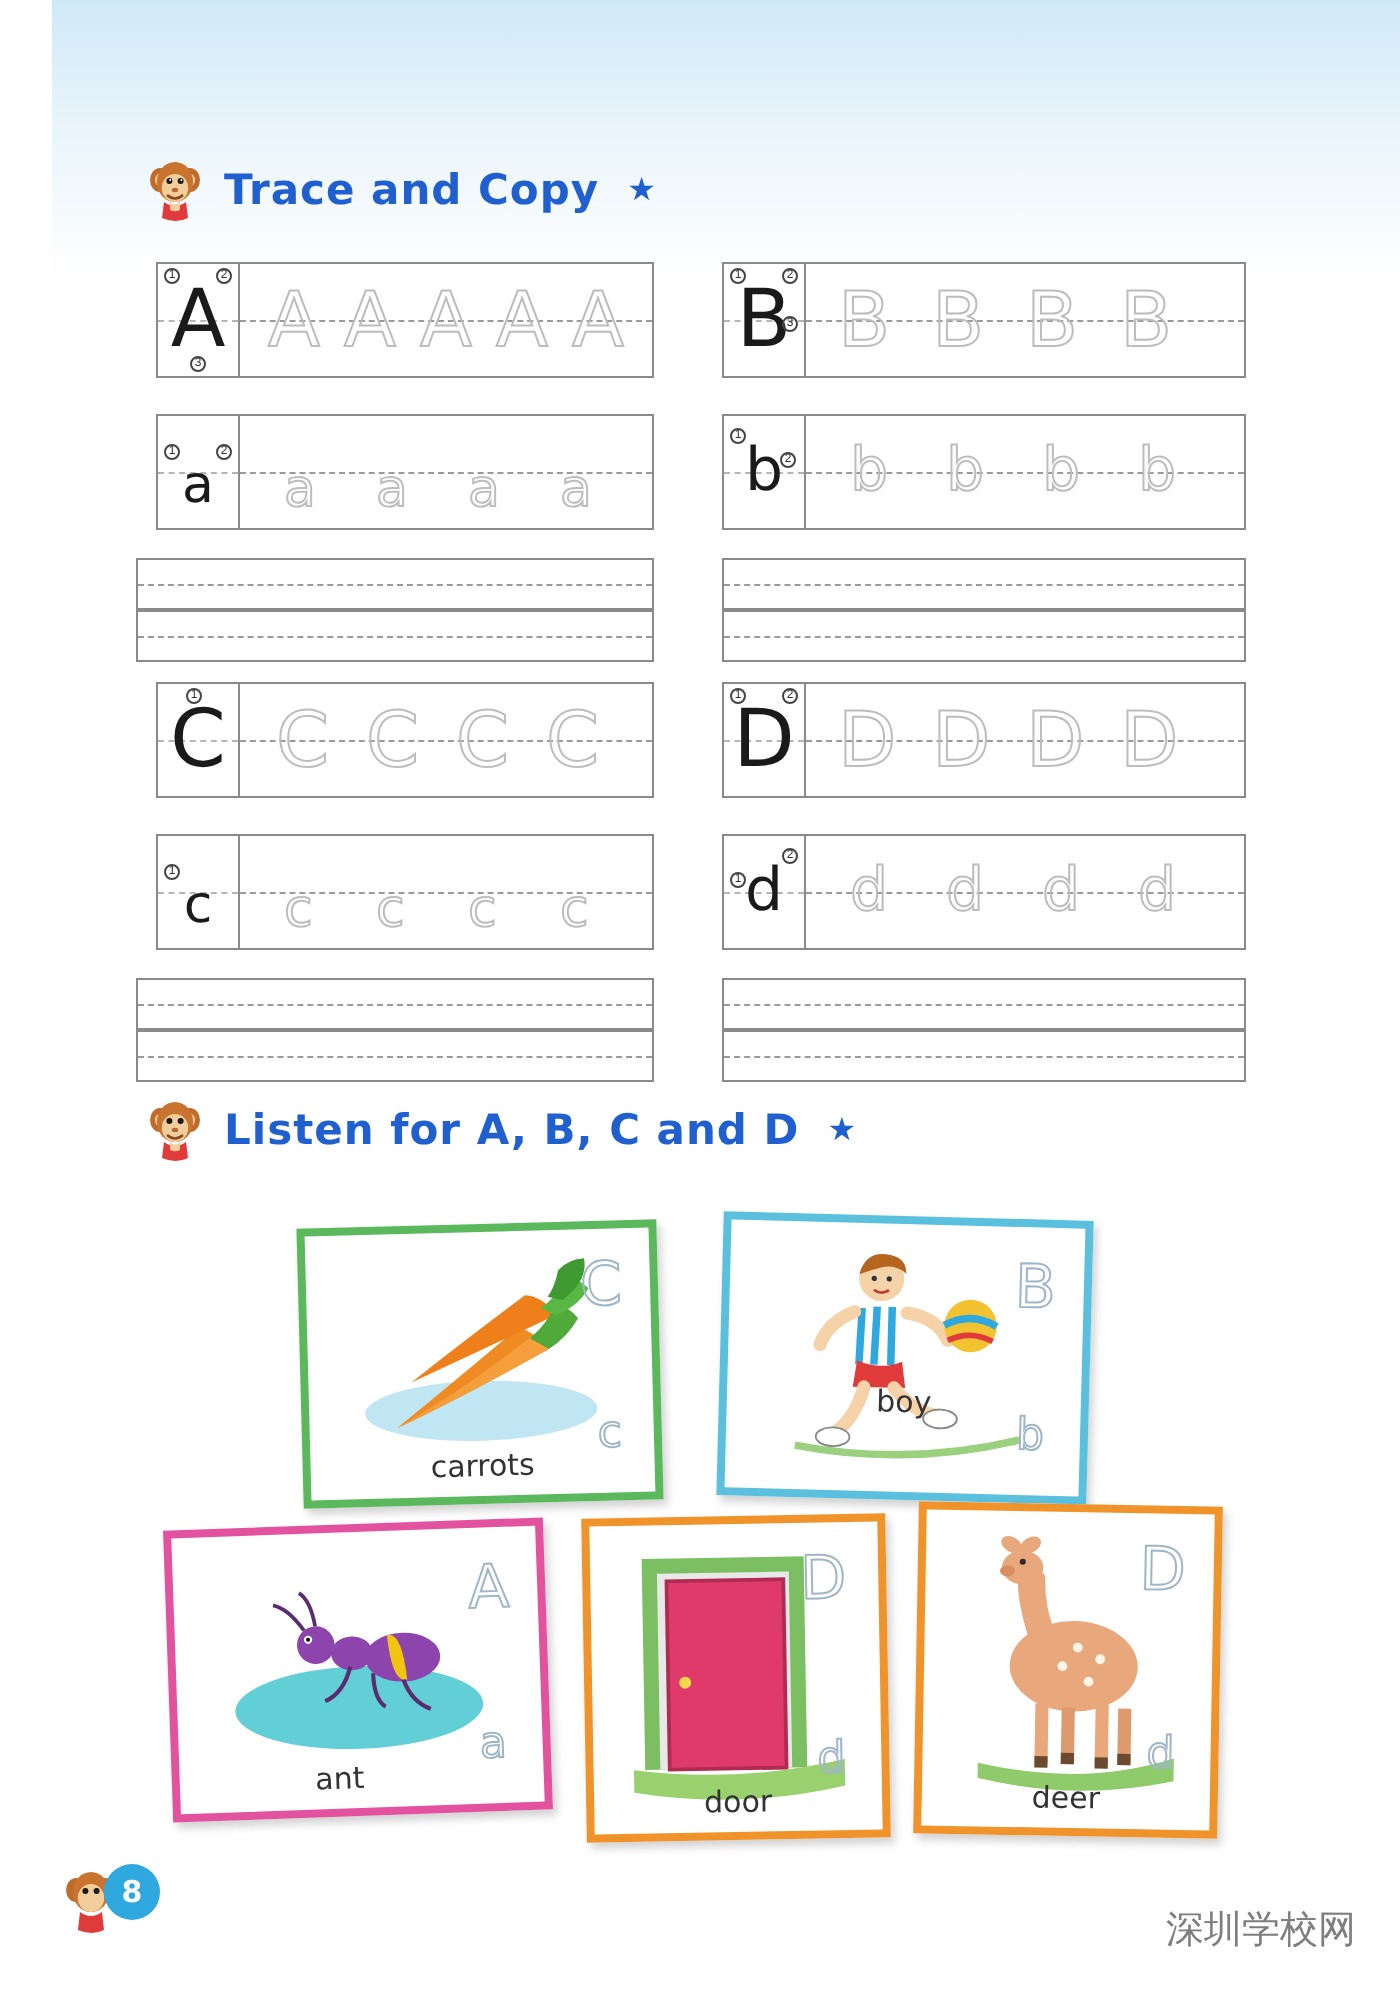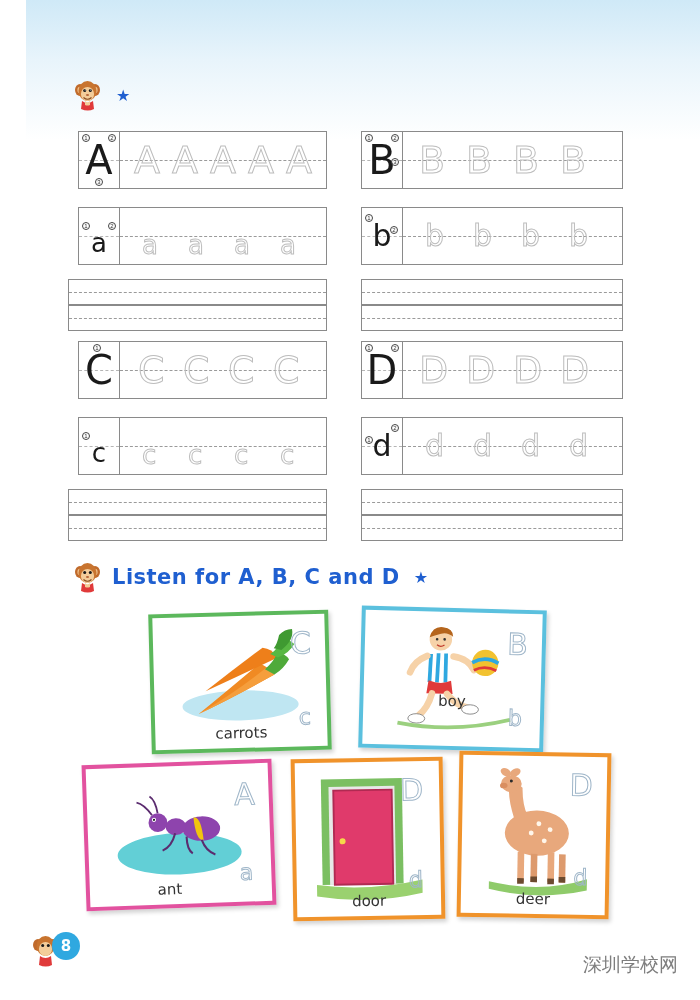--- a/index.html
+++ b/index.html
@@ -157,20 +157,21 @@
         <circle cx="12.7" cy="12.5" r="1.5" fill="#1a1a1a"></circle>
         <circle cx="18.3" cy="12.5" r="1.5" fill="#1a1a1a"></circle>
         <circle cx="13.1" cy="12.0" r="0.5" fill="#fff"></circle>
         <circle cx="18.7" cy="12.0" r="0.5" fill="#fff"></circle>
         <ellipse cx="15.5" cy="17" rx="1.6" ry="1.1" fill="#b5673a"></ellipse>
         <path d="M11.5 19.5 Q15.5 23 19.5 19.5" stroke="#8a4a1e" stroke-width="1.2" fill="none"></path>
         <path d="M10 23 q5.5 4 11 0 l1 8 q-6 3 -13 0 z" fill="#e03a3a"></path>
         <path d="M13 23 q2.5 2.5 5 0 l0 4 q-2.5 1.2 -5 0 z" fill="#f3cd9a"></path>
       </svg>
     </div>
+    <div class="head-text">Trace and Copy</div>
     <div class="star">★</div>
   </div>
 
   <div class="letterbox" style="left:78px; top:131px; width:42px; height:58px;">
     <div class="mid"></div>
     <div class="bigletter" style="font-size:40px;">A</div>
     <div class="numtag" style="left:3px; top:2px;"><span class="circ">1</span></div>
     <div class="numtag" style="right:3px; top:2px;"><span class="circ">2</span></div>
     <div class="numtag" style="left:16px; bottom:2px;"><span class="circ">3</span></div>
   </div>
@@ -296,21 +297,21 @@
   <div class="blankrow" style="left:68px; top:515px; width:259px; height:26px;">
       <div class="mid"></div>
     </div>
   <div class="blankrow" style="left:361px; top:489px; width:262px; height:26px;">
       <div class="mid"></div>
     </div>
   <div class="blankrow" style="left:361px; top:515px; width:262px; height:26px;">
       <div class="mid"></div>
     </div>
 
-  <div class="section-head" style="left:72px; top:560px;">
+  <div class="section-head" style="left:72px; top:548px;">
     <div class="monkey">
       <svg viewBox="0 0 30 34" width="30" height="34">
         <ellipse cx="8" cy="12" rx="5" ry="6" fill="#c06a2b"></ellipse>
         <ellipse cx="23" cy="12" rx="5" ry="6" fill="#c06a2b"></ellipse>
         <ellipse cx="8" cy="12" rx="2.6" ry="3.2" fill="#f0c08a"></ellipse>
         <ellipse cx="23" cy="12" rx="2.6" ry="3.2" fill="#f0c08a"></ellipse>
         <ellipse cx="15.5" cy="13" rx="9" ry="10" fill="#c8742f"></ellipse>
         <ellipse cx="15.5" cy="16" rx="6.6" ry="7" fill="#f3cd9a"></ellipse>
         <circle cx="12.7" cy="12.5" r="1.5" fill="#1a1a1a"></circle>
         <circle cx="18.3" cy="12.5" r="1.5" fill="#1a1a1a"></circle>

